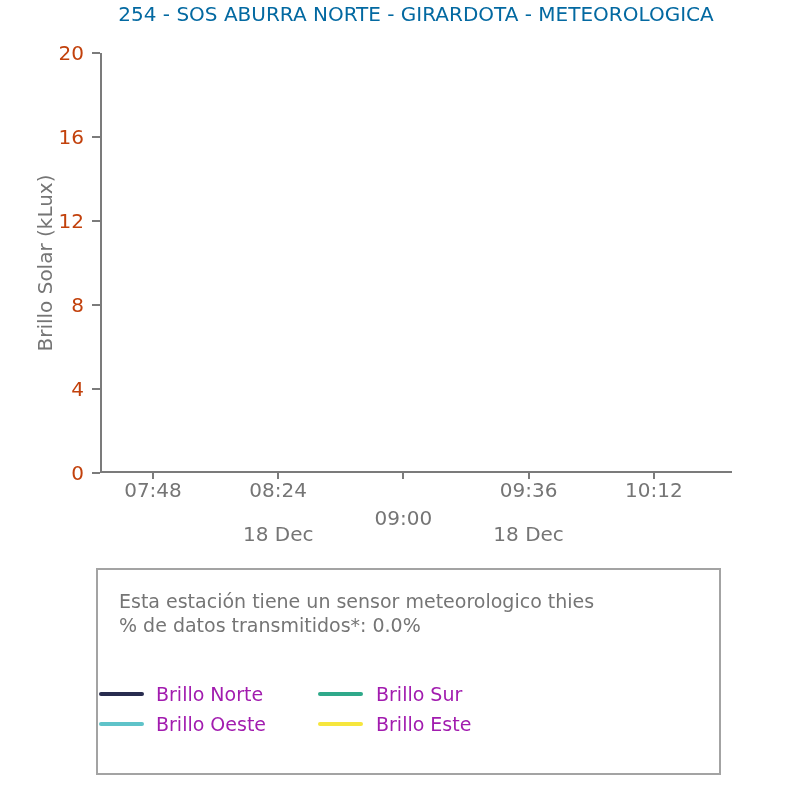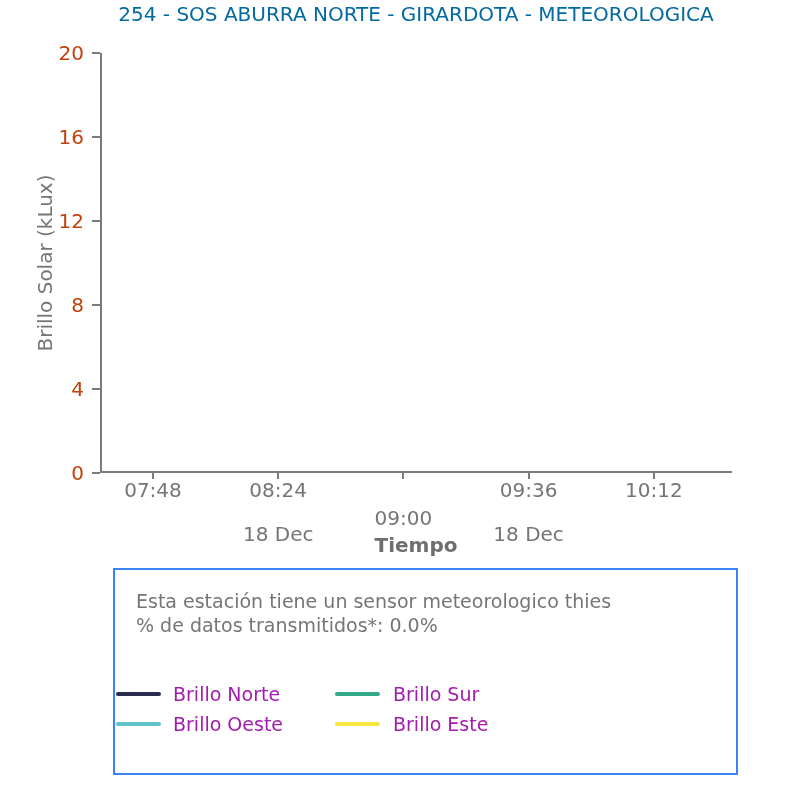--- a/index.html
+++ b/index.html
@@ -30,22 +30,22 @@
   .xtick-mark{position:absolute;width:2px;height:6px;background:#7b7b7b;}
   .xtick-label{position:absolute;width:130px;text-align:center;
     font-size:20px;color:#757575;line-height:24px;}
   .xtick-sublabel{position:absolute;width:130px;text-align:center;
     font-size:20px;color:#757575;line-height:24px;margin-top:14px;}
   .xlabel{
     position:absolute;left:100px;top:533px;width:632px;text-align:center;
     font-size:20px;font-weight:bold;color:#6e6e6e;
   }
   .infobox{
-    position:absolute;left:113px;top:568px;width:625px;height:207px;
-    border:2px solid #3b82f6;box-sizing:border-box;background:#ffffff;
+    position:absolute;left:96px;top:568px;width:625px;height:207px;
+    border:2px solid #a3a3a3;box-sizing:border-box;background:#ffffff;
   }
   .info-lines{
     position:absolute;left:21px;top:19px;right:8px;
     font-size:19px;color:#757575;line-height:24px;white-space:nowrap;
   }
   .legend-swatch{position:absolute;width:45px;height:4px;border-radius:2px;}
   .legend-label{position:absolute;font-size:19px;color:#a21caf;
     line-height:24px;white-space:nowrap;}
 </style>
 </head>
@@ -81,21 +81,20 @@
       <div class="xtick-sublabel" style="left: 213.2px; top: 508px;">18 Dec</div>
       <div class="xtick-mark" style="left: 402.4px; top: 473px;"></div>
       <div class="xtick-label" style="left: 338.4px; top: 478px; margin-top: 28px;">09:00</div>
       <div class="xtick-mark" style="left: 527.6px; top: 473px;"></div>
       <div class="xtick-label" style="left: 463.6px; top: 478px;">09:36</div>
       <div class="xtick-sublabel" style="left: 463.6px; top: 508px;">18 Dec</div>
       <div class="xtick-mark" style="left: 652.8px; top: 473px;"></div>
       <div class="xtick-label" style="left: 588.8px; top: 478px;">10:12</div>
     </div>
 
-  <div class="xlabel">Tiempo</div>
 
   <div class="infobox">
     <div class="info-lines" id="info-lines">
         <div>Esta estación tiene un sensor meteorologico thies</div>
         <div>% de datos transmitidos*: 0.0%</div>
       </div>
     <div id="legend">
         <div class="legend-swatch" style="left: 1px; top: 122px; background: rgb(40, 44, 79);"></div>
         <div class="legend-label" style="left: 58px; top: 112px;">Brillo Norte</div>
         <div class="legend-swatch" style="left: 220px; top: 122px; background: rgb(47, 169, 138);"></div>

